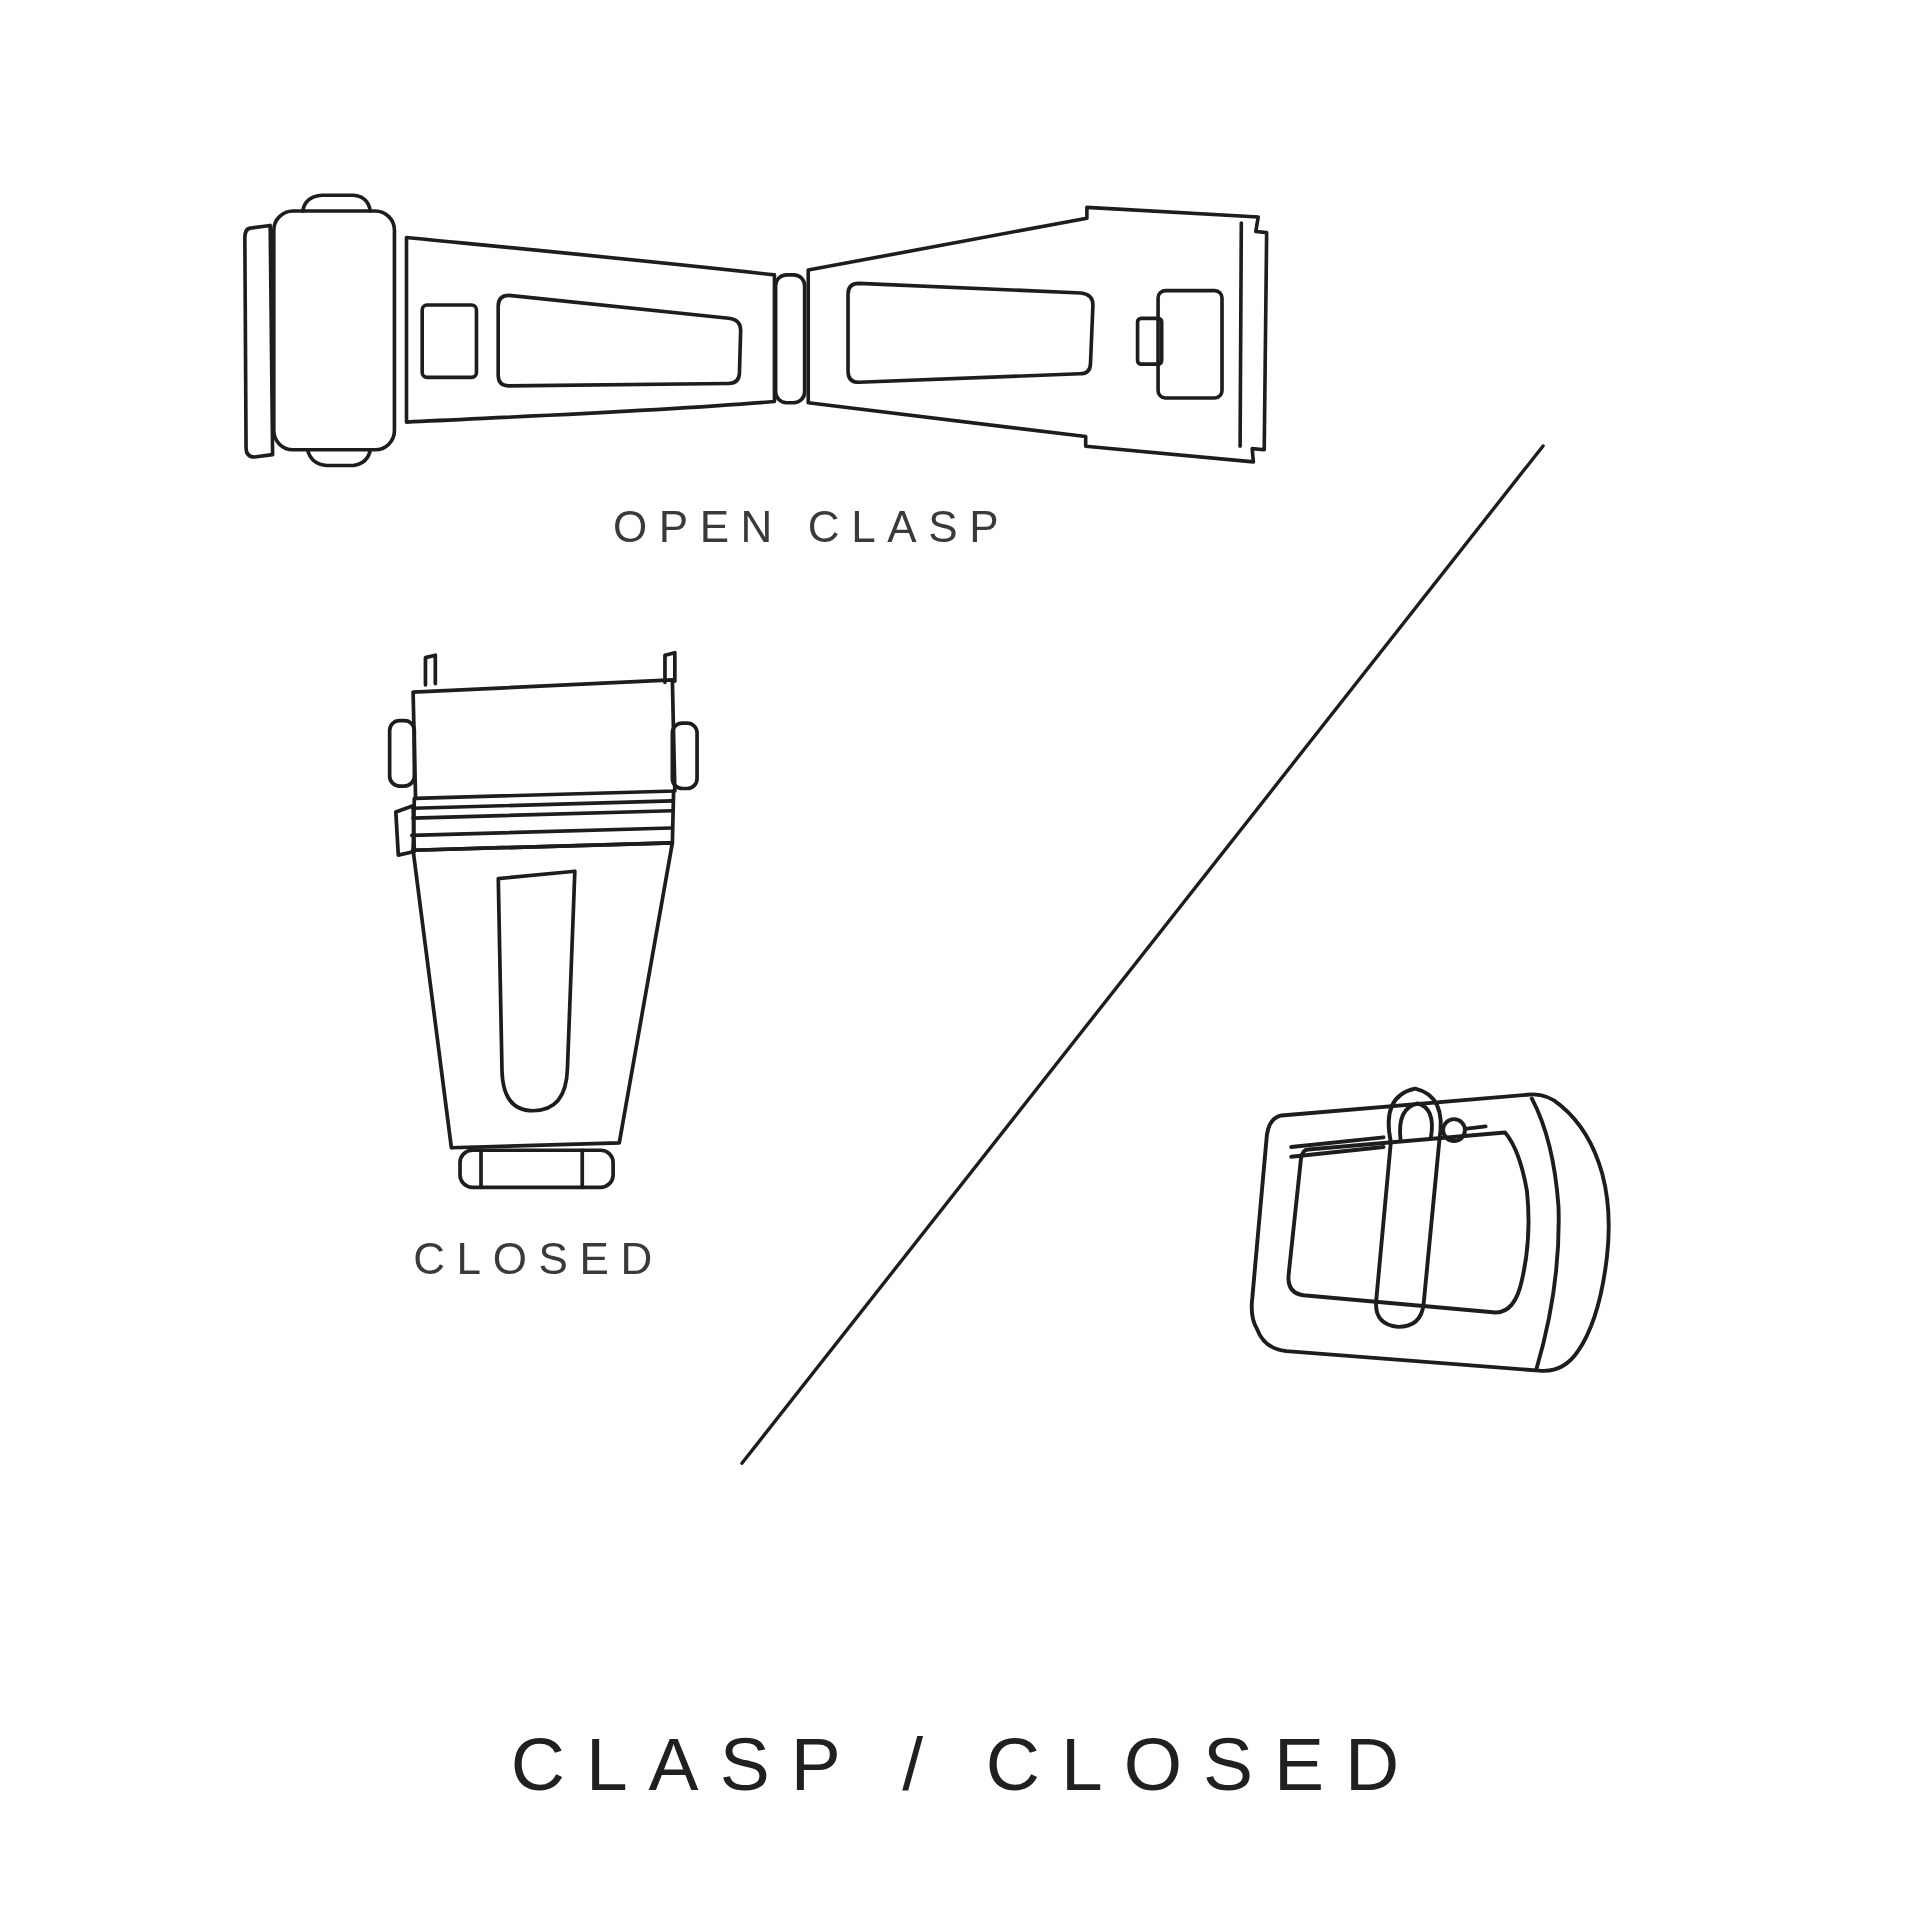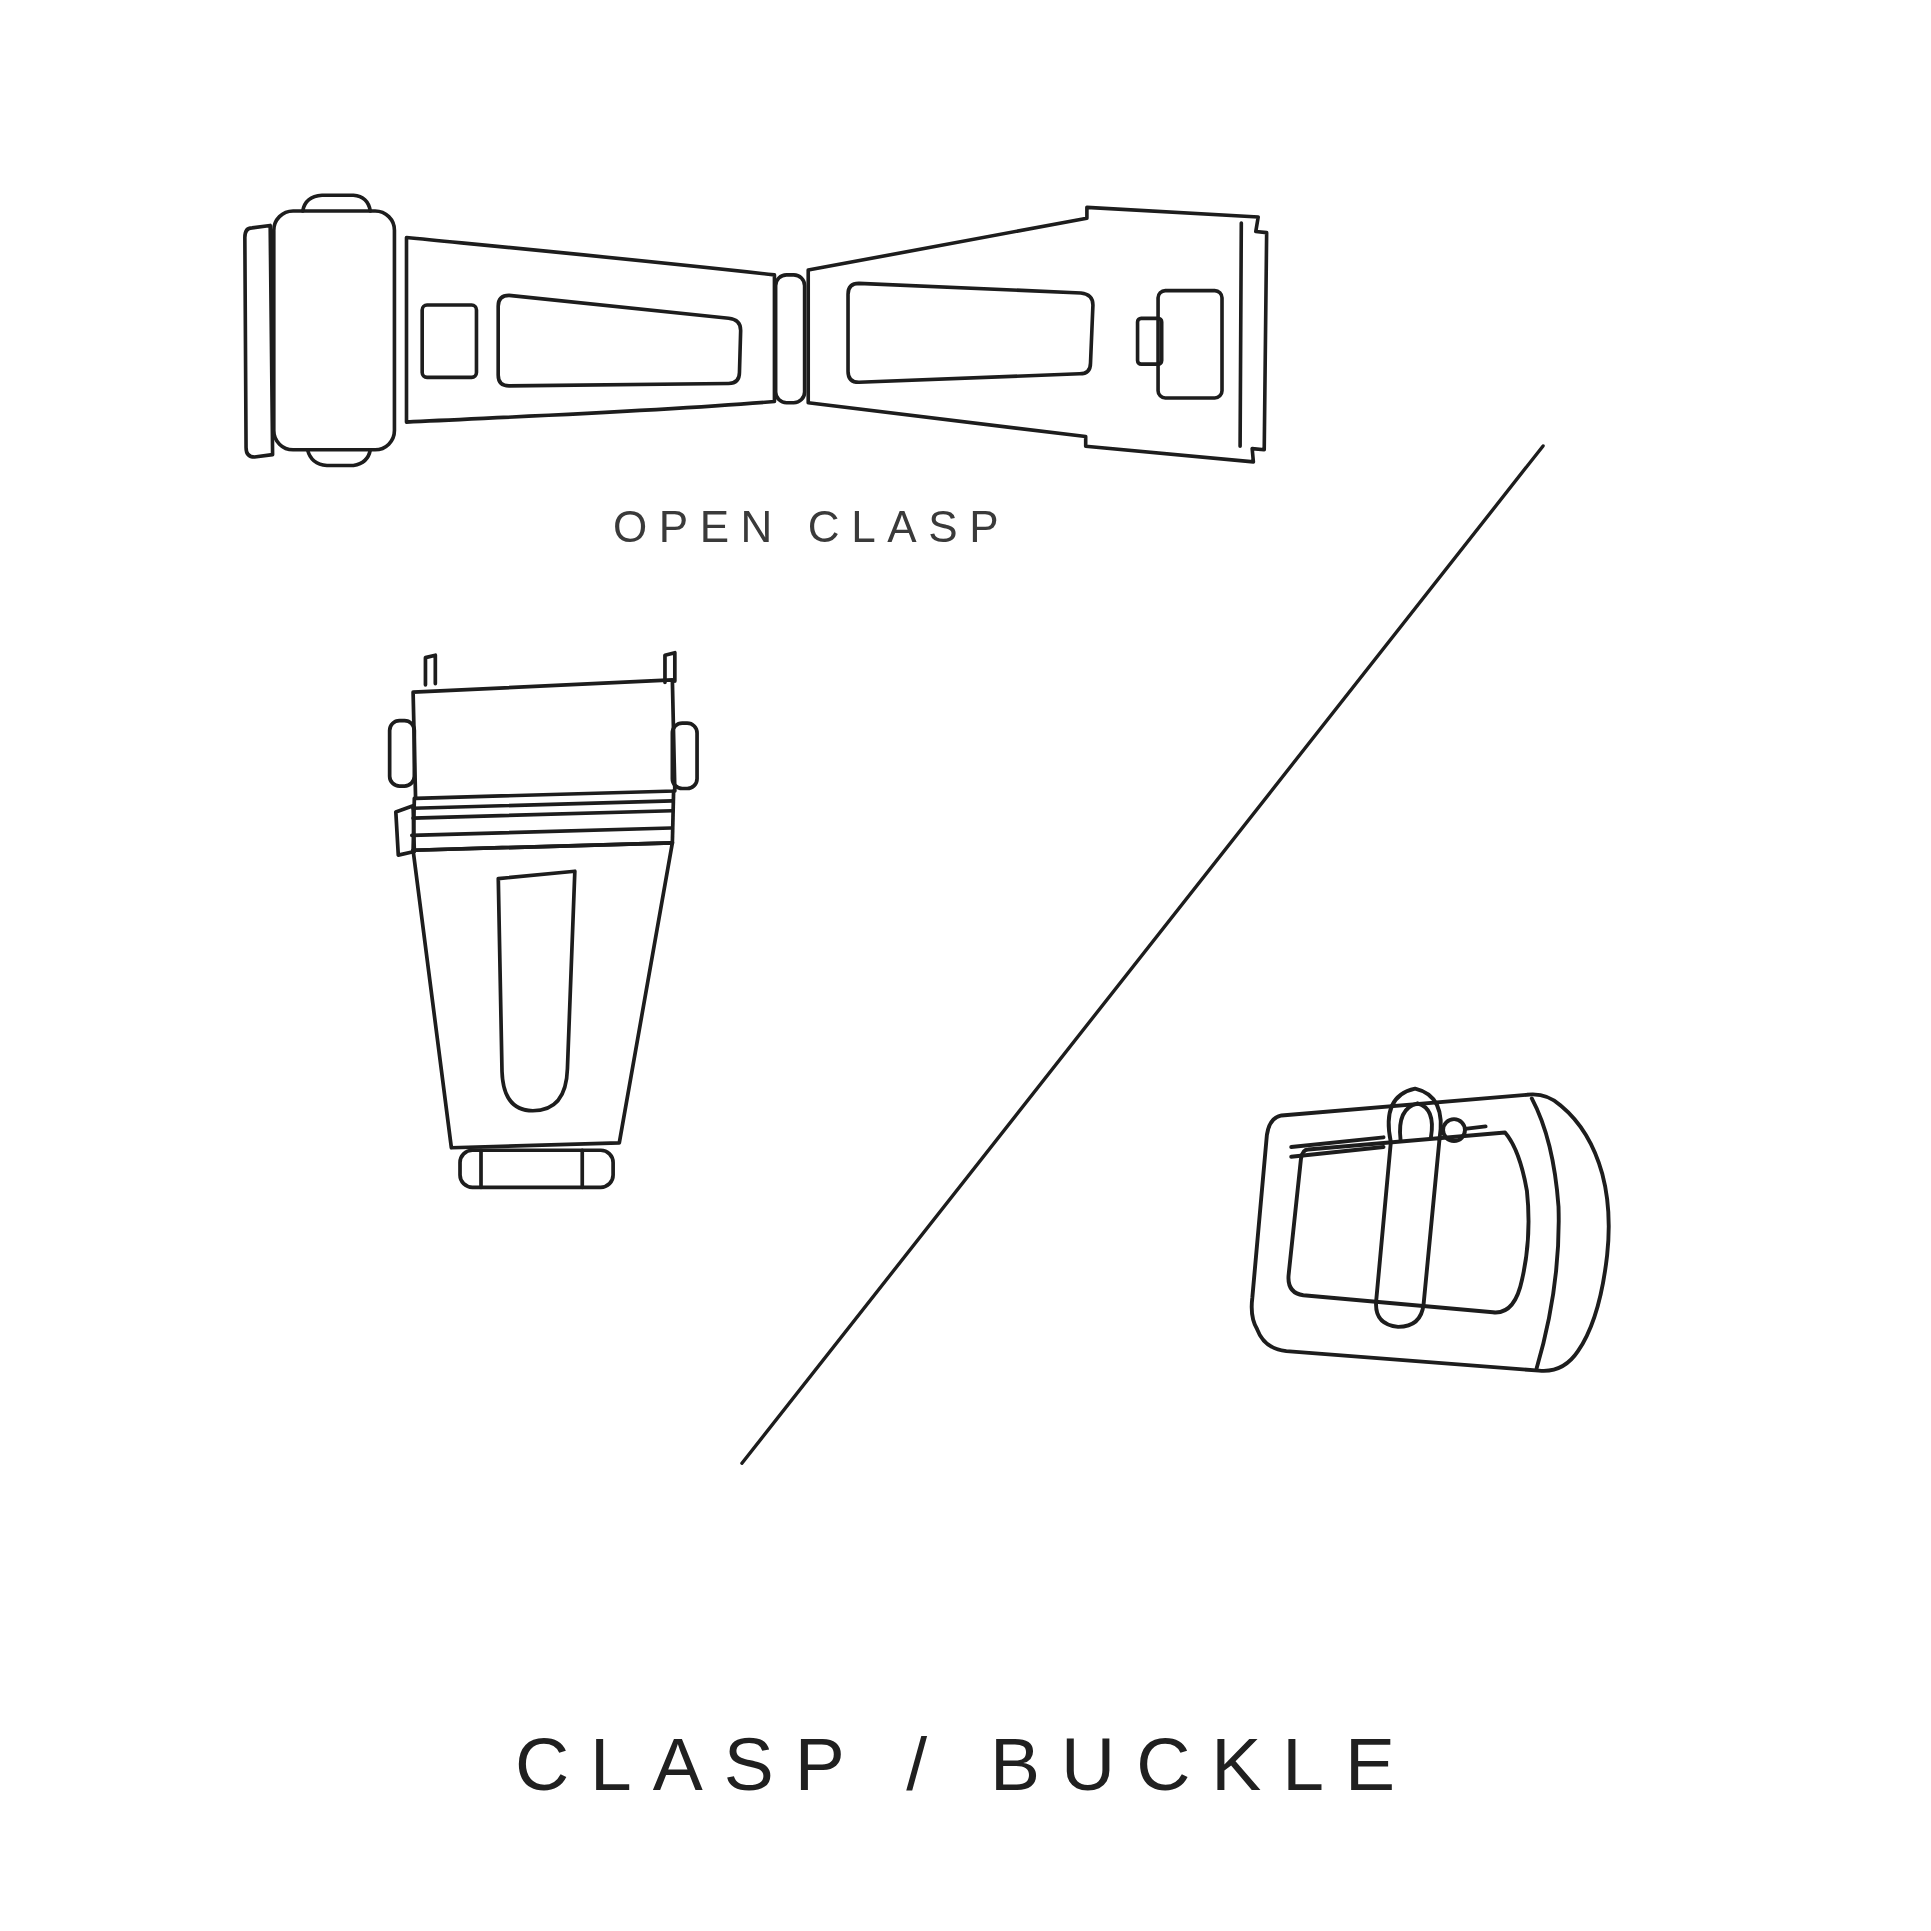--- a/index.html
+++ b/index.html
@@ -113,20 +113,21 @@
 
         <path d="M95,186 L157,180 L151,340 Q150,374 123,374 Q99,374 98,342 Z"></path>
 
         <rect x="64" y="406" width="124" height="30" rx="10"></rect>
         <line x1="81" y1="406" x2="81" y2="436"></line>
         <line x1="163" y1="406" x2="163" y2="436"></line>
       </g>
     </svg>
   </div>
 
+  <div class="label" style="left:378px; top:1234px; width:321px;">CLOSED</div>
 
   <div class="figure" style="left:740px; top:444px; width:805px;">
     <svg viewBox="0 0 834 1058">
       <line class="stroke" x1="832" y1="2" x2="2" y2="1056" style="stroke-width:3.5"></line>
     </svg>
   </div>
 
   <div class="figure" style="left:1228px; top:1079px; width:401px;">
     <svg viewBox="0 0 330 275">
       <g class="stroke" style="stroke-width:3.2">
@@ -143,16 +144,16 @@
         <path d="M195,41 L212,39"></path>
 
         <path d="M134,52 Q126,14 154,8 Q180,14 174,50"></path>
         <path d="M142,50 Q139,24 156,20 Q171,24 167,48"></path>
 
         <path d="M134,52 L122,182 Q120,202 140,204 Q159,204 161,185 L174,50"></path>
       </g>
     </svg>
   </div>
 
-  <div class="page-title">CLASP / BUCKLE</div>
+  <div class="page-title">CLASP / CLOSED</div>
 
 </div>
 
 
 </body></html>

